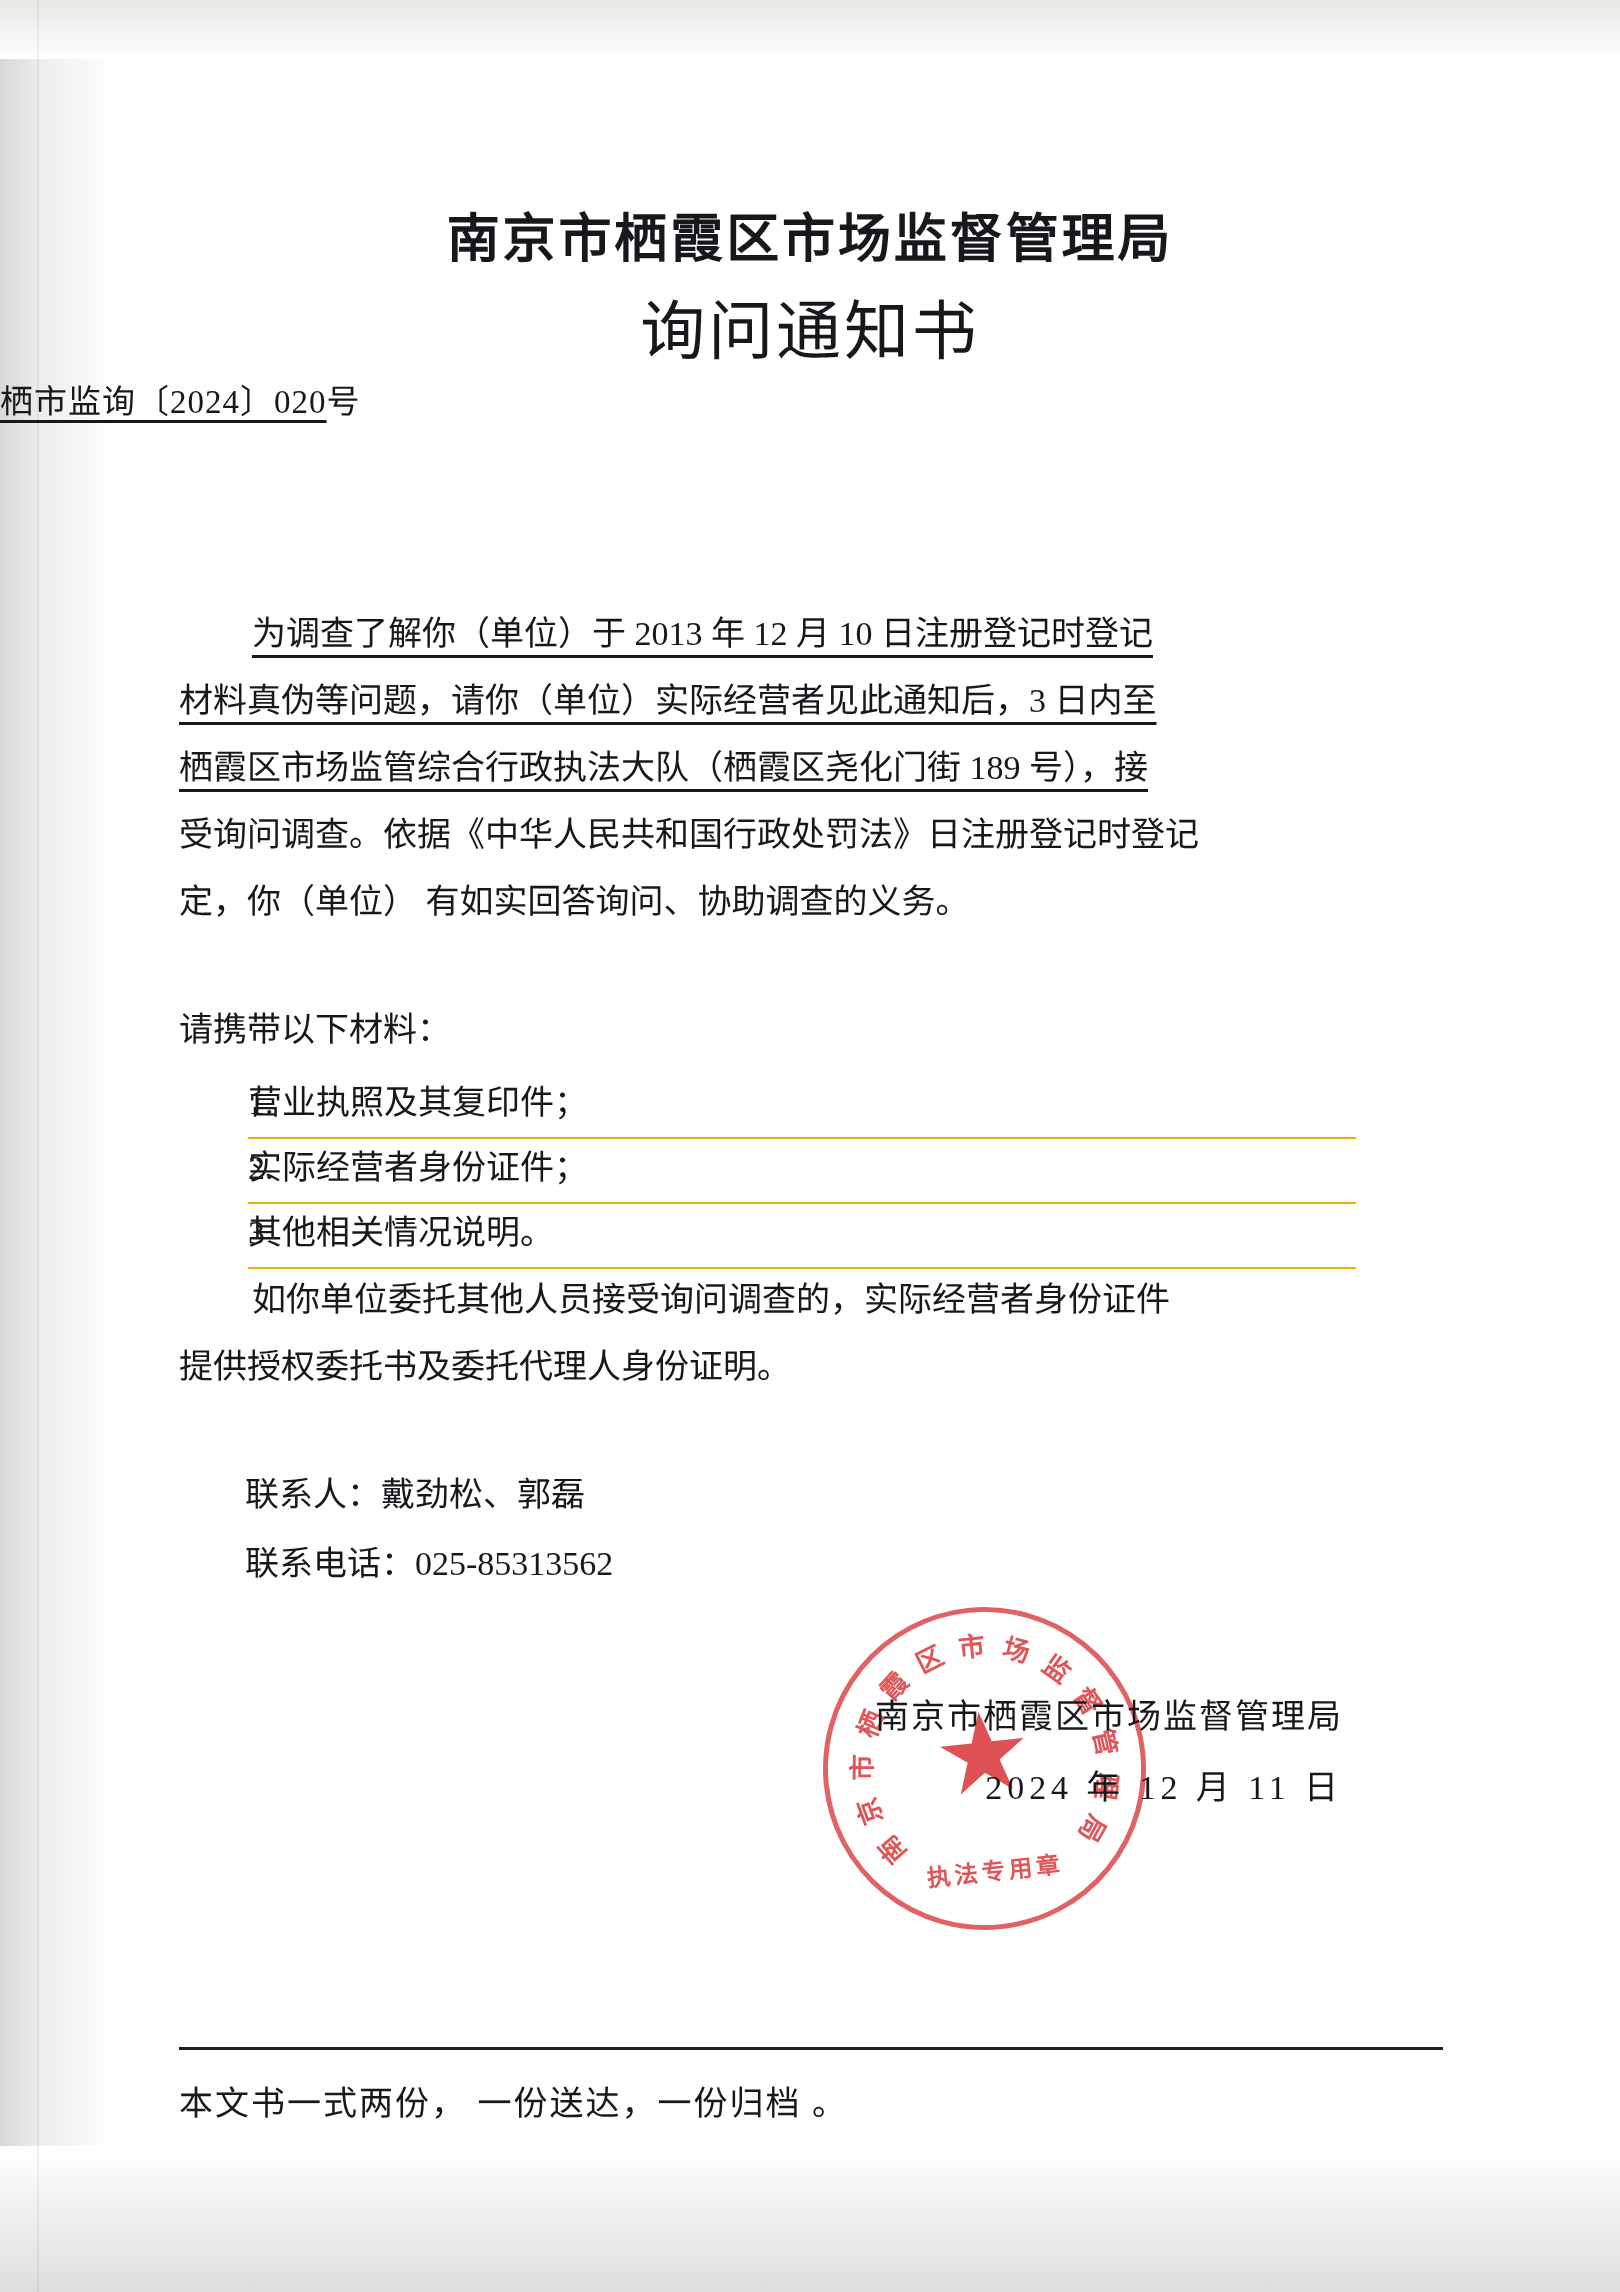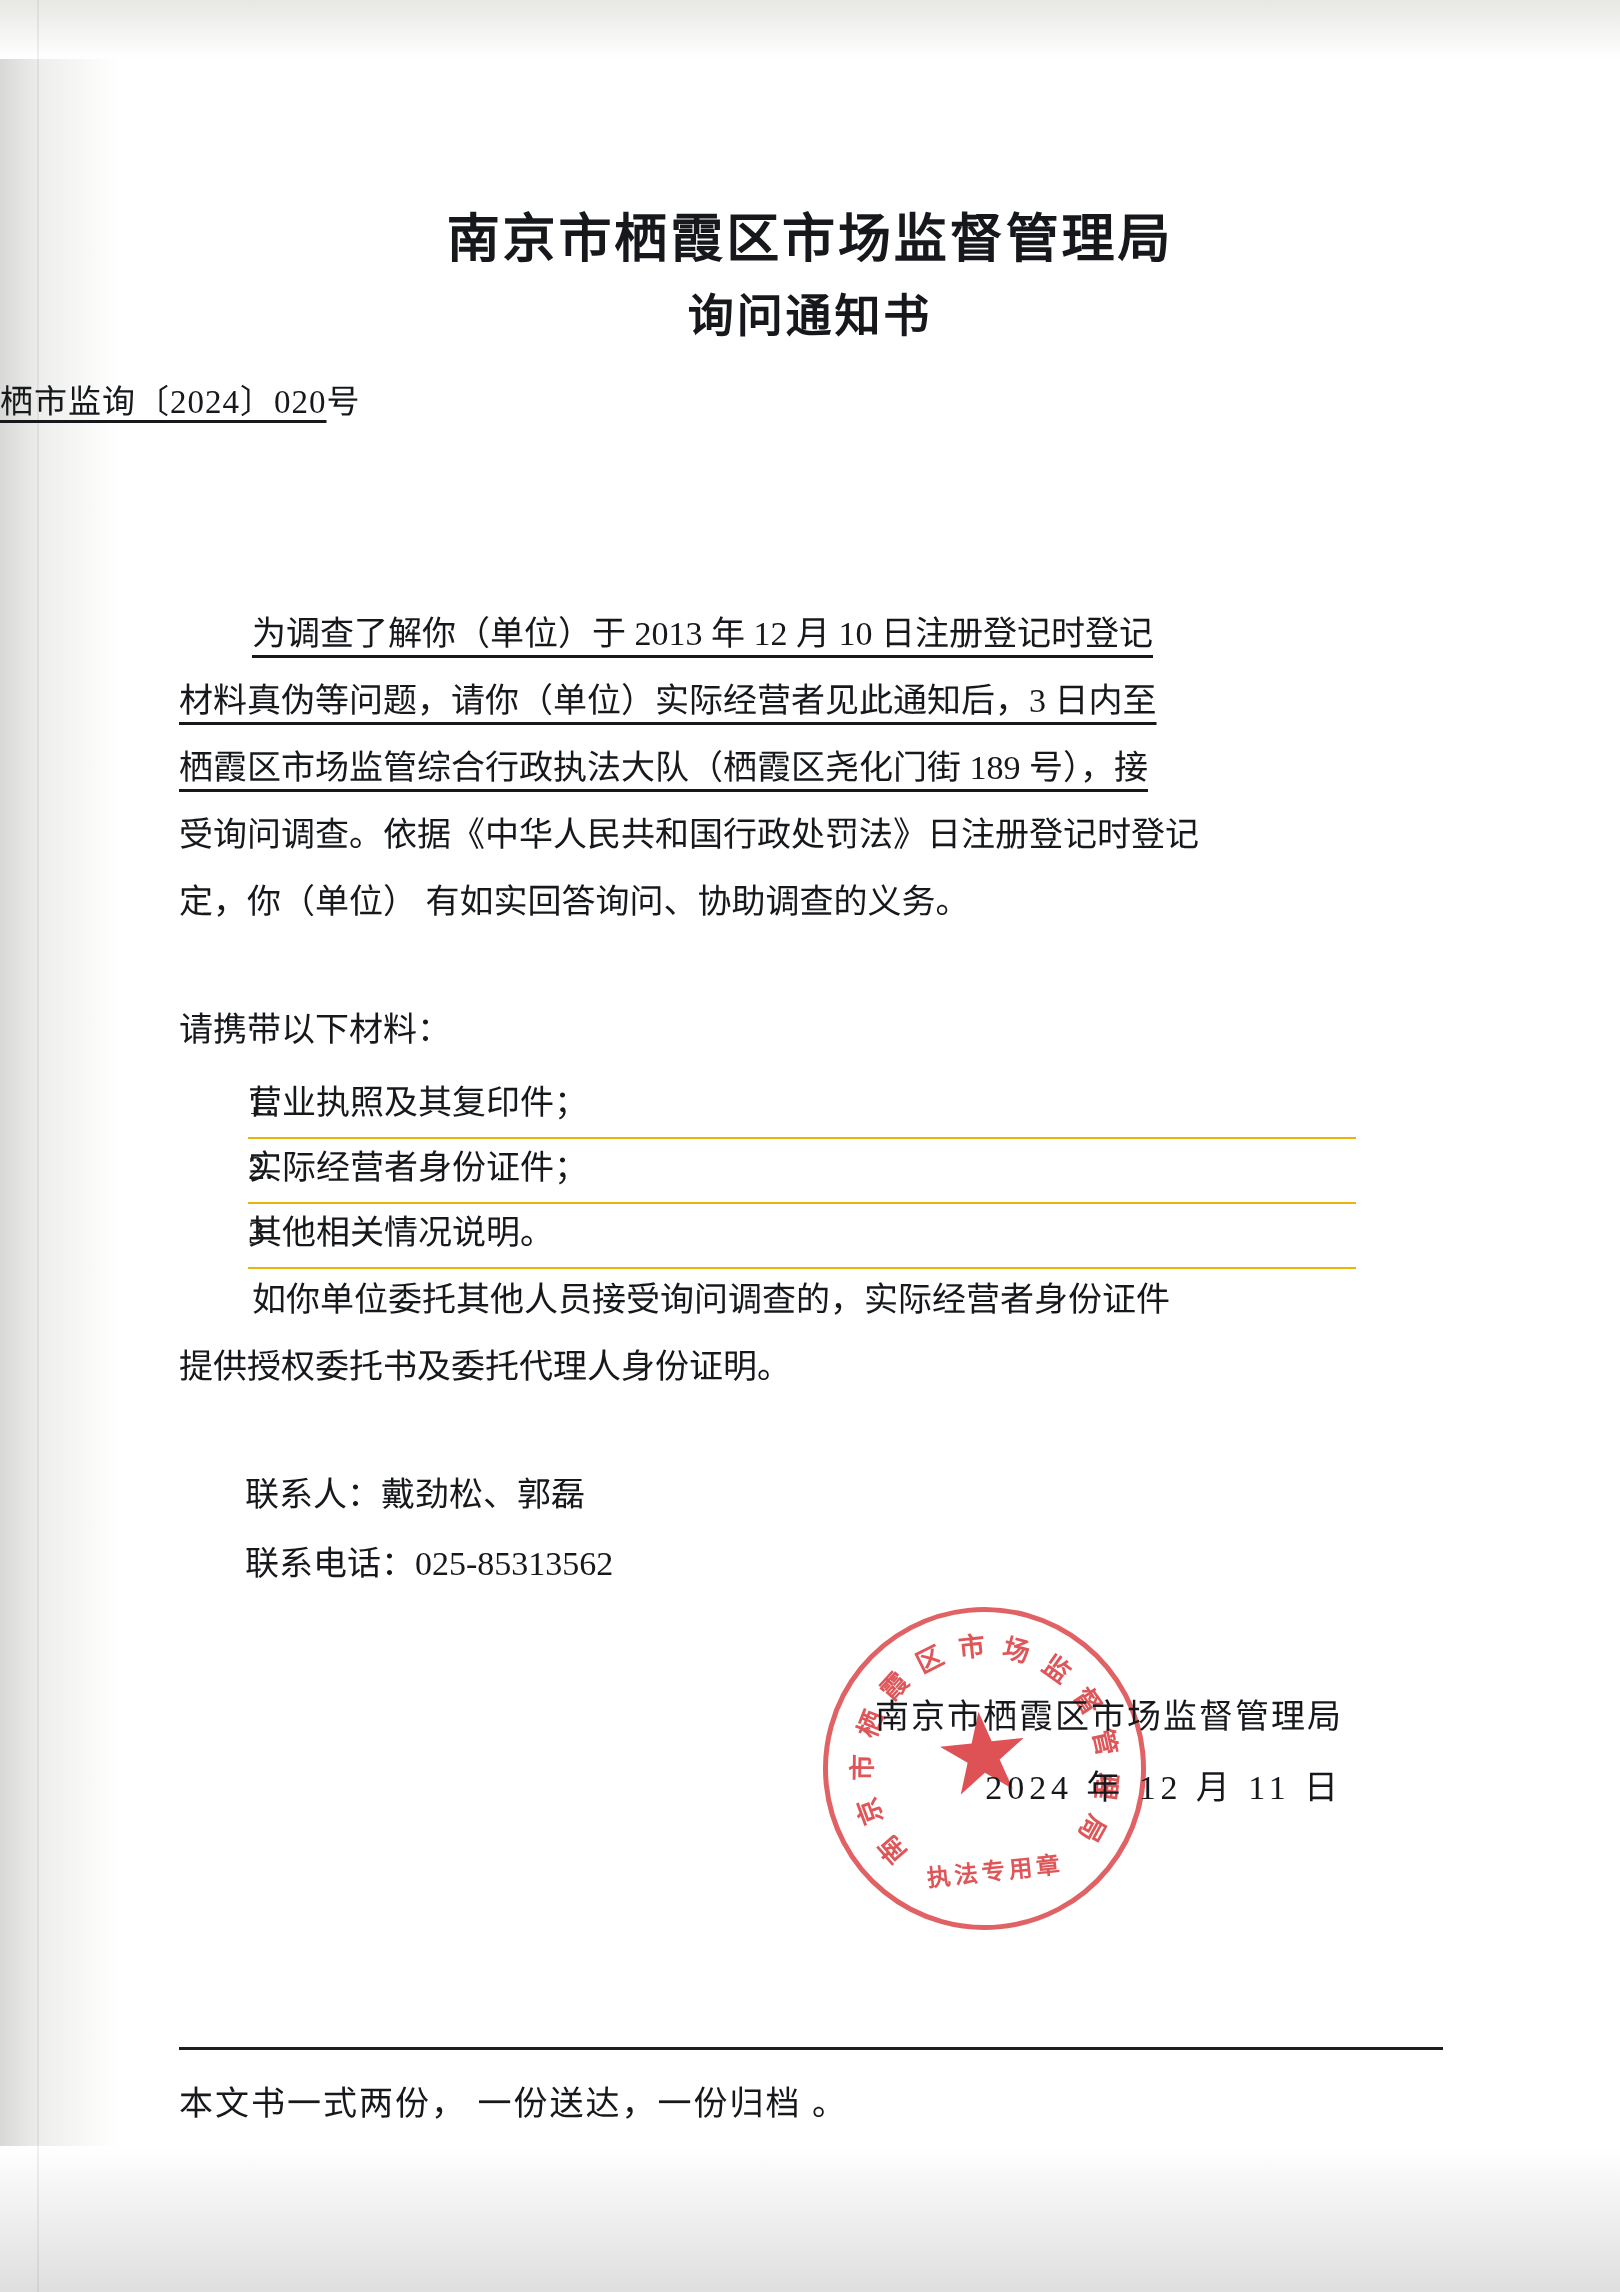--- a/index.html
+++ b/index.html
@@ -60,22 +60,22 @@
     font-size: 53px;
     font-weight: bold;
     letter-spacing: 2.9px;
     font-family: "DejaVu Serif", "Liberation Serif", serif;
   }
   .title-sub {
     position: absolute;
     left: 0; top: 279px;
     width: 1620px;
     text-align: center;
-    font-size: 46px;
-    font-weight: bold;
+    font-size: 65px;
+    font-weight: normal;
     letter-spacing: 2.9px;
     font-family: "DejaVu Serif", "Liberation Serif", serif;
   }
   .doc-number {
     position: absolute;
     left: 0; top: 375px;
     width: 1620px;
     font-size: 33px;
     letter-spacing: 1px;
   }

